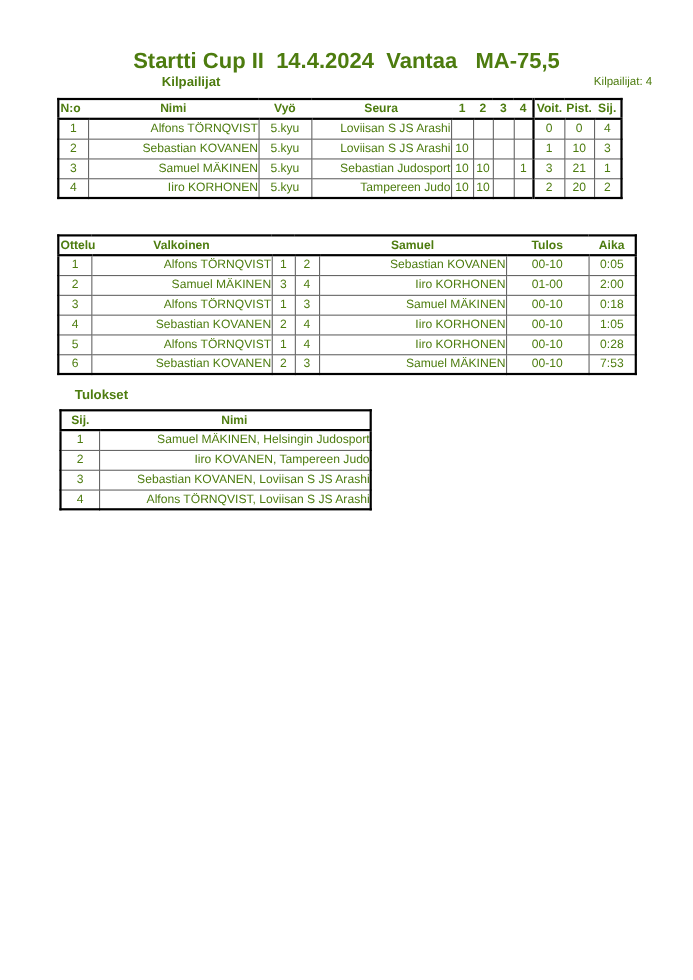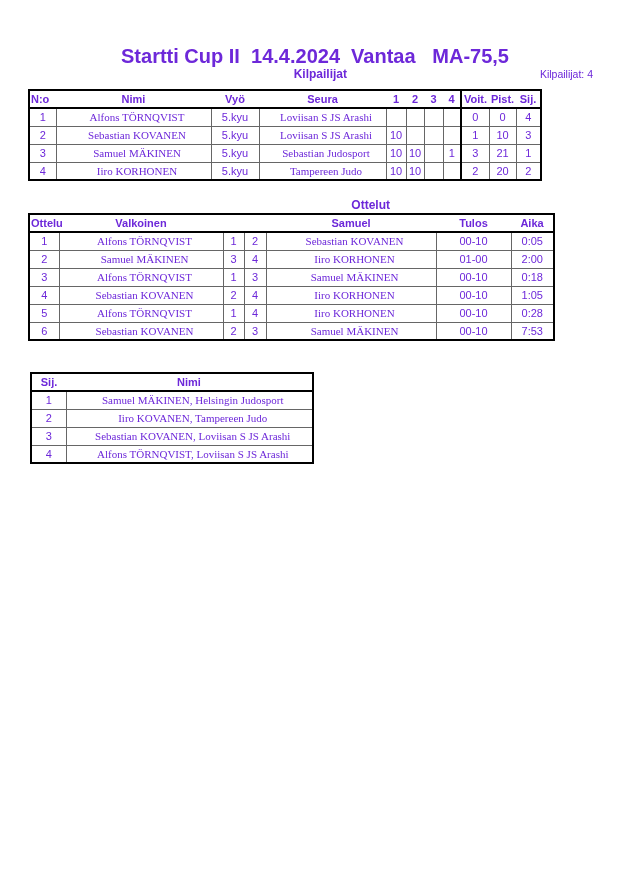--- a/index.html
+++ b/index.html
@@ -1,47 +1,48 @@
 <!DOCTYPE html>
 <html><head>
 <meta charset="utf-8">
 <style>
   html,body{margin:0;padding:0;background:#e8e8e8;}
   .page{
     position:relative;width:630px;height:891px;background:#ffffff;
-    font-family:"Liberation Sans","DejaVu Sans",sans-serif;color:#6d28d9;
+    font-family:"Liberation Sans","DejaVu Sans",sans-serif;color:#4d7c0f;
     overflow:hidden;
   }
   .page-title{
     position:absolute;top:45px;left:0;width:630px;text-align:center;
     font-size:20px;font-weight:bold;white-space:pre;letter-spacing:0px;
   }
-  .sec-label{position:absolute;font-size:12px;font-weight:bold;text-align:right;width:200px;}
+  .sec-label{position:absolute;font-size:12px;font-weight:bold;text-align:left;width:200px;}
   .lbl-kilpailijat{top:67px;left:147px;}
   .lbl-ottelut{top:198px;left:190px;}
   .lbl-tulokset{top:352px;left:68px;}
   .count-note{position:absolute;top:68px;right:37px;font-size:10.5px;padding-left:32px;}
   table{
     position:absolute;border-collapse:collapse;table-layout:fixed;
     font-size:11px;
+    margin-left:24px;
   }
   table,tr,td,th{box-sizing:border-box;}
   .t1{left:28px;top:89px;width:512px;}
   .t2{left:28px;top:213px;width:525px;}
   .t3{left:30px;top:372px;width:282px;}
   table{border:2px solid #000;}
   th{
     height:18px;font-weight:bold;border-bottom:2px solid #000;
     padding:0;vertical-align:middle;font-size:11px;
   }
   td{
     height:18px;border:1px solid #666;padding:0;
     text-align:center;vertical-align:middle;
   }
-  .al{text-align:center;padding-left:7px;font-family:Liberation Serif, serif;}
+  .al{text-align:right;padding-left:7px;}
   .alh{text-align:left;padding-left:1px;}
   .thick-l{border-left:2px solid #000 !important;}
 </style>
 </head>
 <body>
 
 <div class="page">
 
   <div class="page-title">Startti Cup II  14.4.2024  Vantaa   MA-75,5</div>
 
@@ -126,21 +127,20 @@
         <td>10</td>
         <td></td>
         <td></td>
         <td class="thick-l">2</td>
         <td>20</td>
         <td>2</td>
       </tr>
     </tbody>
   </table>
 
-  <div class="sec-label lbl-ottelut">Ottelut</div>
 
   <table class="t2">
     <colgroup>
       <col style="width:30px">
         <col style="width:164px">
         <col style="width:21px">
         <col style="width:22px">
       <col style="width:170px">
         <col style="width:75px">
         <col style="width:43px">
@@ -207,20 +207,21 @@
         <td class="al">Sebastian KOVANEN</td>
         <td>2</td>
         <td>3</td>
         <td class="al">Samuel MÄKINEN</td>
         <td>00-10</td>
         <td>7:53</td>
       </tr>
     </tbody>
   </table>
 
+  <div class="sec-label lbl-tulokset">Tulokset</div>
 
   <table class="t3">
     <colgroup>
       <col style="width:35px">
         <col style="width:247px">
     </colgroup>
     <thead>
       <tr>
         <th>Sij.</th>
         <th>Nimi</th>

